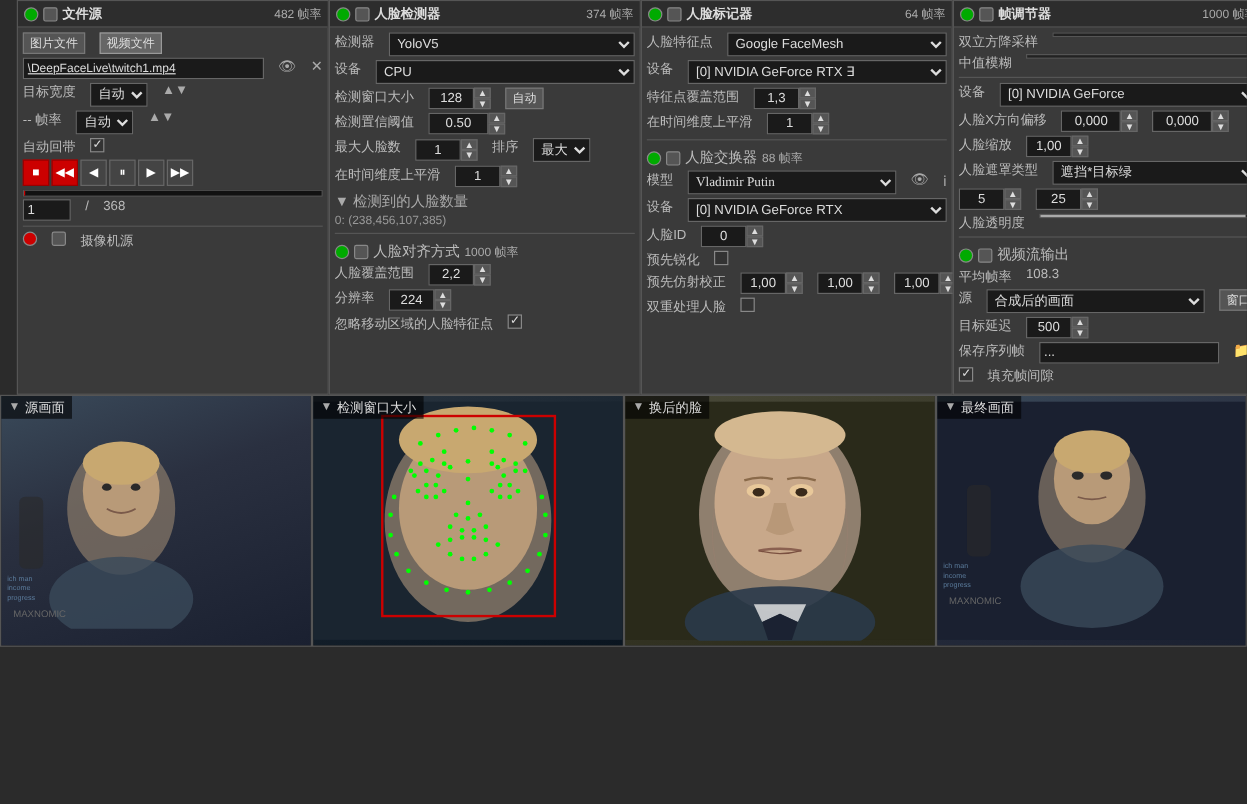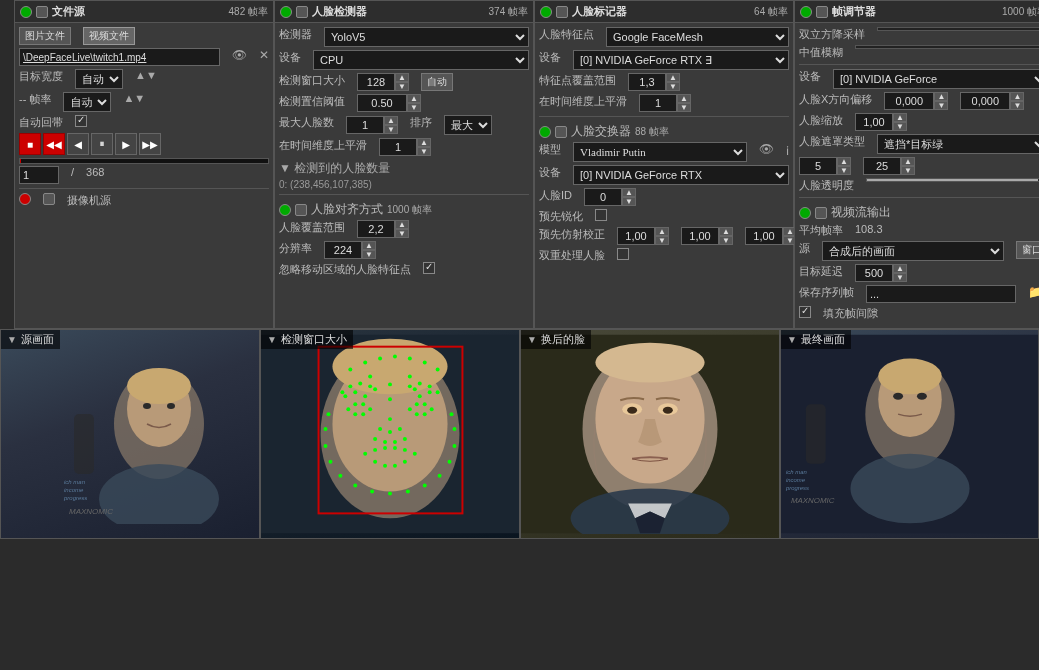--- a/index.html
+++ b/index.html
@@ -166,23 +166,22 @@
       top: 0; left: 0;
       background: rgba(0,0,0,0.6);
       color: #ddd;
       padding: 2px 6px;
       font-size: 11px;
       z-index: 2;
       display: flex; align-items: center; gap: 4px;
     }
     .face-canvas {
       width: 100%; height: 100%;
-      display: flex; align-items: center; justify-content: flex-end;
+      display: flex; align-items: center; justify-content: flex-start;
       background: #1a1a1a;
-      font-style: italic;
     }
     
     .face-source {
       background: linear-gradient(160deg, #3a4a5a 0%, #2a3040 40%, #1a2030 100%);
     }
     .face-aligned {
       background: linear-gradient(160deg, #2a3540 0%, #1a2530 40%, #0a1520 100%);
     }
     .face-swapped {
       background: linear-gradient(160deg, #4a4a3a 0%, #3a3a2a 40%, #2a2a1a 100%);

